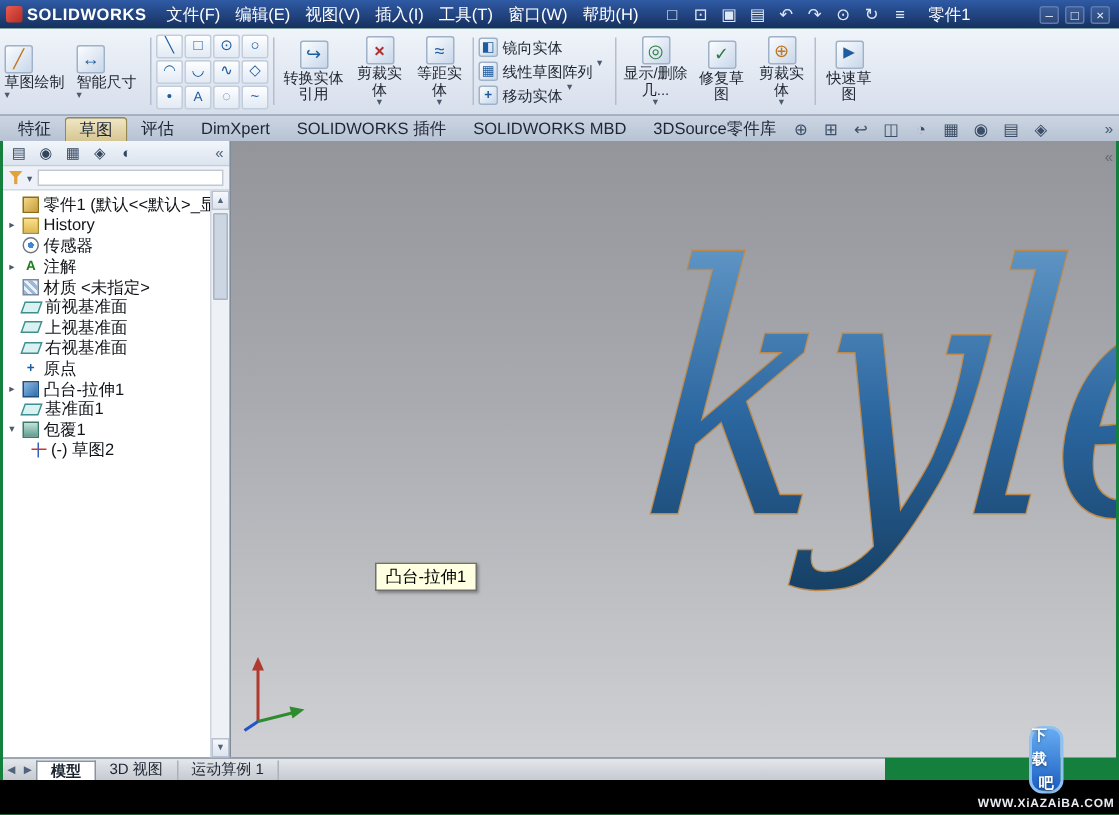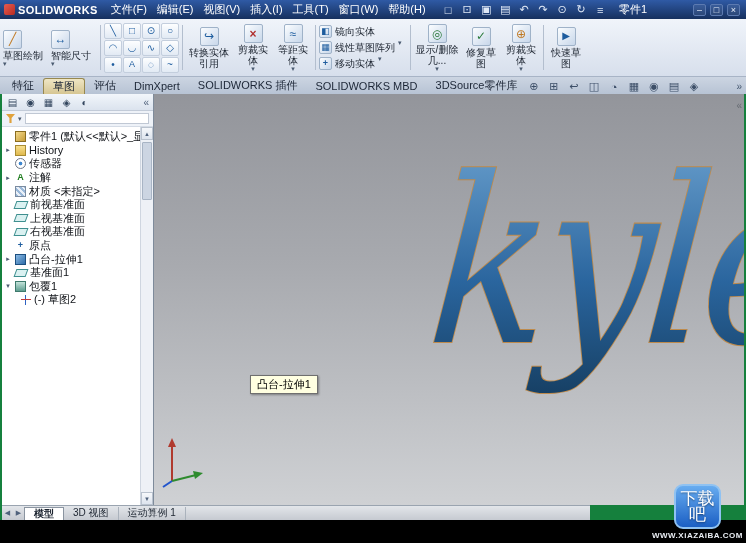--- a/index.html
+++ b/index.html
@@ -145,23 +145,23 @@
     font-size:10px;color:#1c2430;border-top:1px solid #9aa4b0}
   .bb-arrow{width:11px;height:12px;display:inline-flex;align-items:center;justify-content:center;
     font-size:7px;color:#50627c}
   .bb-left::after{content:"◀"}.bb-right::after{content:"▶"}
   .bb-tab{padding:0 9px;height:13px;display:flex;align-items:center;border-right:1px solid #aab2bc;white-space:nowrap}
   .bb-tab.active{background:#fff;border:1px solid #8a94a0;border-bottom:none;font-weight:bold}
   .blackstrip{position:absolute;left:0;top:520px;width:746px;height:23px;background:#000}
 
   
   .watermark{position:absolute;right:3px;bottom:3px;z-index:50;display:flex;flex-direction:column;align-items:center;gap:2px}
-  .wm-logo{width:47px;height:45px;border-radius:9px;border:2px solid #8fc2f2;
+  .wm-logo{width:23px;height:45px;border-radius:9px;border:2px solid #8fc2f2;
     background:linear-gradient(#67acf0,#1b5fc4);display:flex;flex-direction:column;align-items:center;justify-content:center;
-    color:#fff;font-weight:normal;font-size:17px;line-height:16px;text-shadow:0 1px 2px rgba(0,0,0,.45)}
+    color:#fff;font-weight:bold;font-size:10px;line-height:16px;text-shadow:0 1px 2px rgba(0,0,0,.45)}
   .wm-url{color:#e9edf3;font-size:8px;font-weight:bold;letter-spacing:.5px;white-space:nowrap}
 </style>
 </head>
 <body>
 
 <div class="window">
 
   <div class="titlebar">
     <div class="logo">
       <span class="logo-mark"></span>

